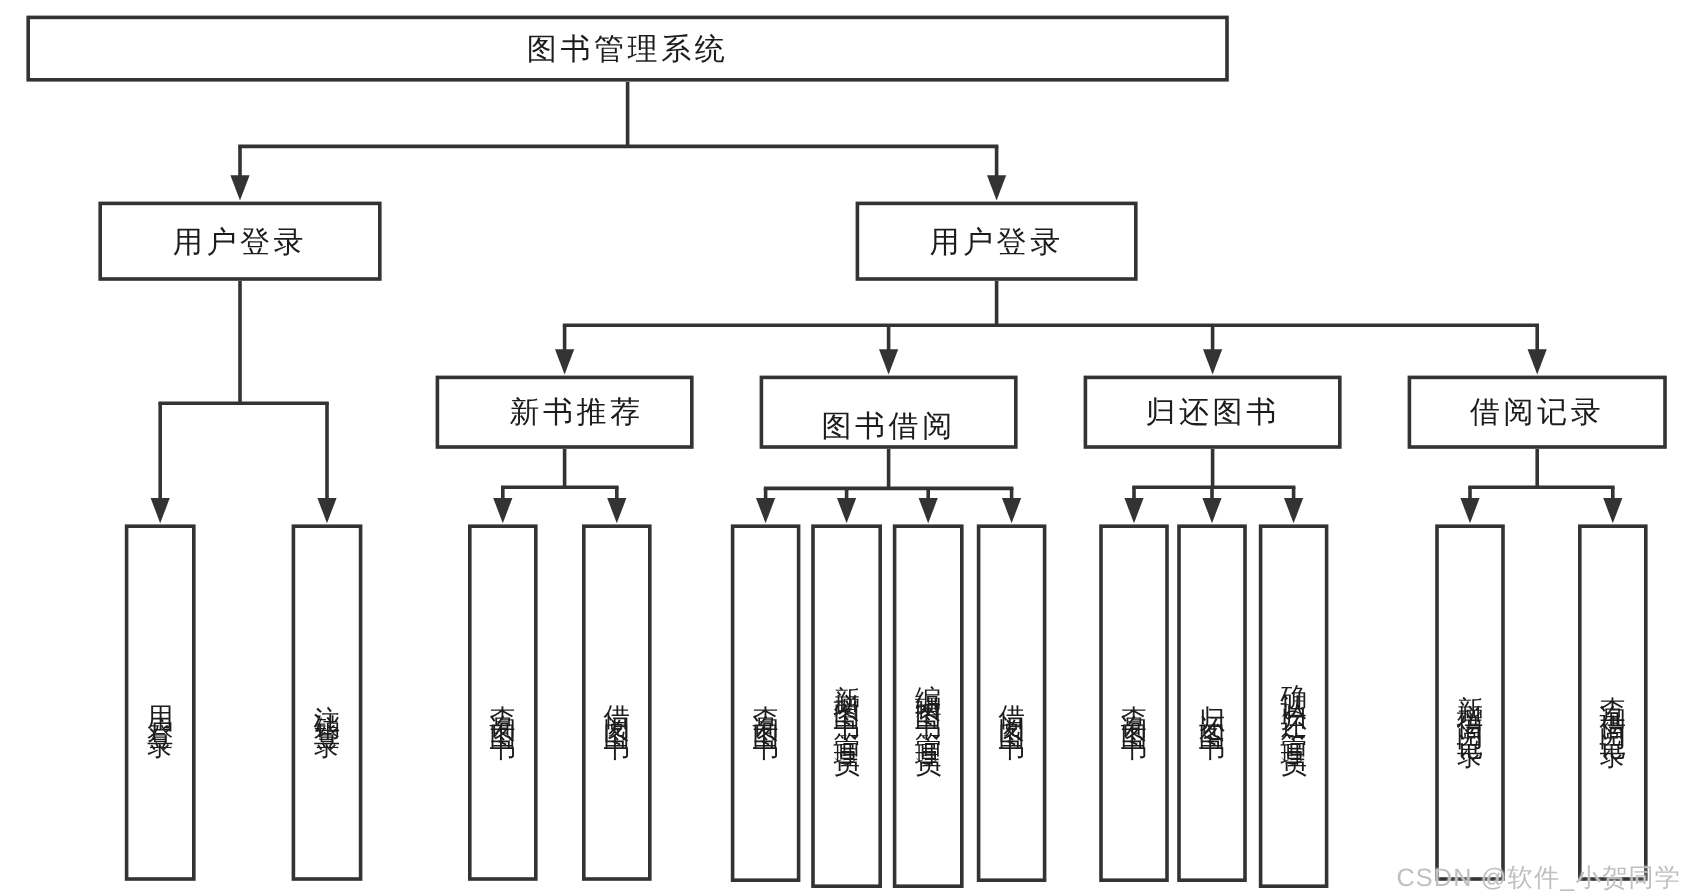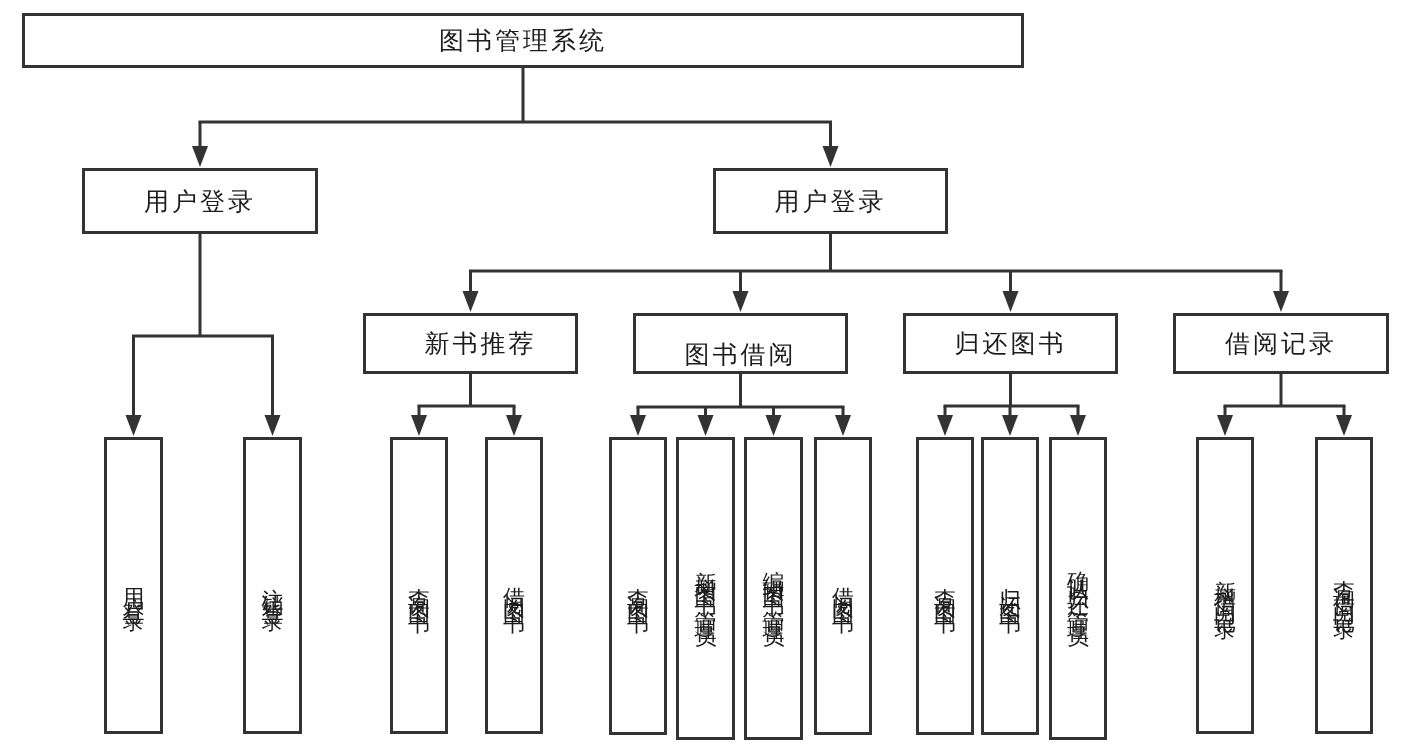--- a/index.html
+++ b/index.html
@@ -157,13 +157,14 @@
       <div class="box v" style="left: 1049px; top: 437px; width: 58px; height: 303px; border-color: rgb(51, 51, 51);">
         <span class="label">确认归还（管理员）</span>
       </div>
       <div class="box v" style="left: 1196px; top: 437px; width: 58px; height: 297px; border-color: rgb(51, 51, 51);">
         <span class="label">新增借阅记录</span>
       </div>
       <div class="box v" style="left: 1315px; top: 437px; width: 58px; height: 297px; border-color: rgb(51, 51, 51);">
         <span class="label">查询借阅记录</span>
       </div>
     </div>
+  <div class="watermark">CSDN @软件_小贺同学</div>
 </div>
 
 </body></html>

